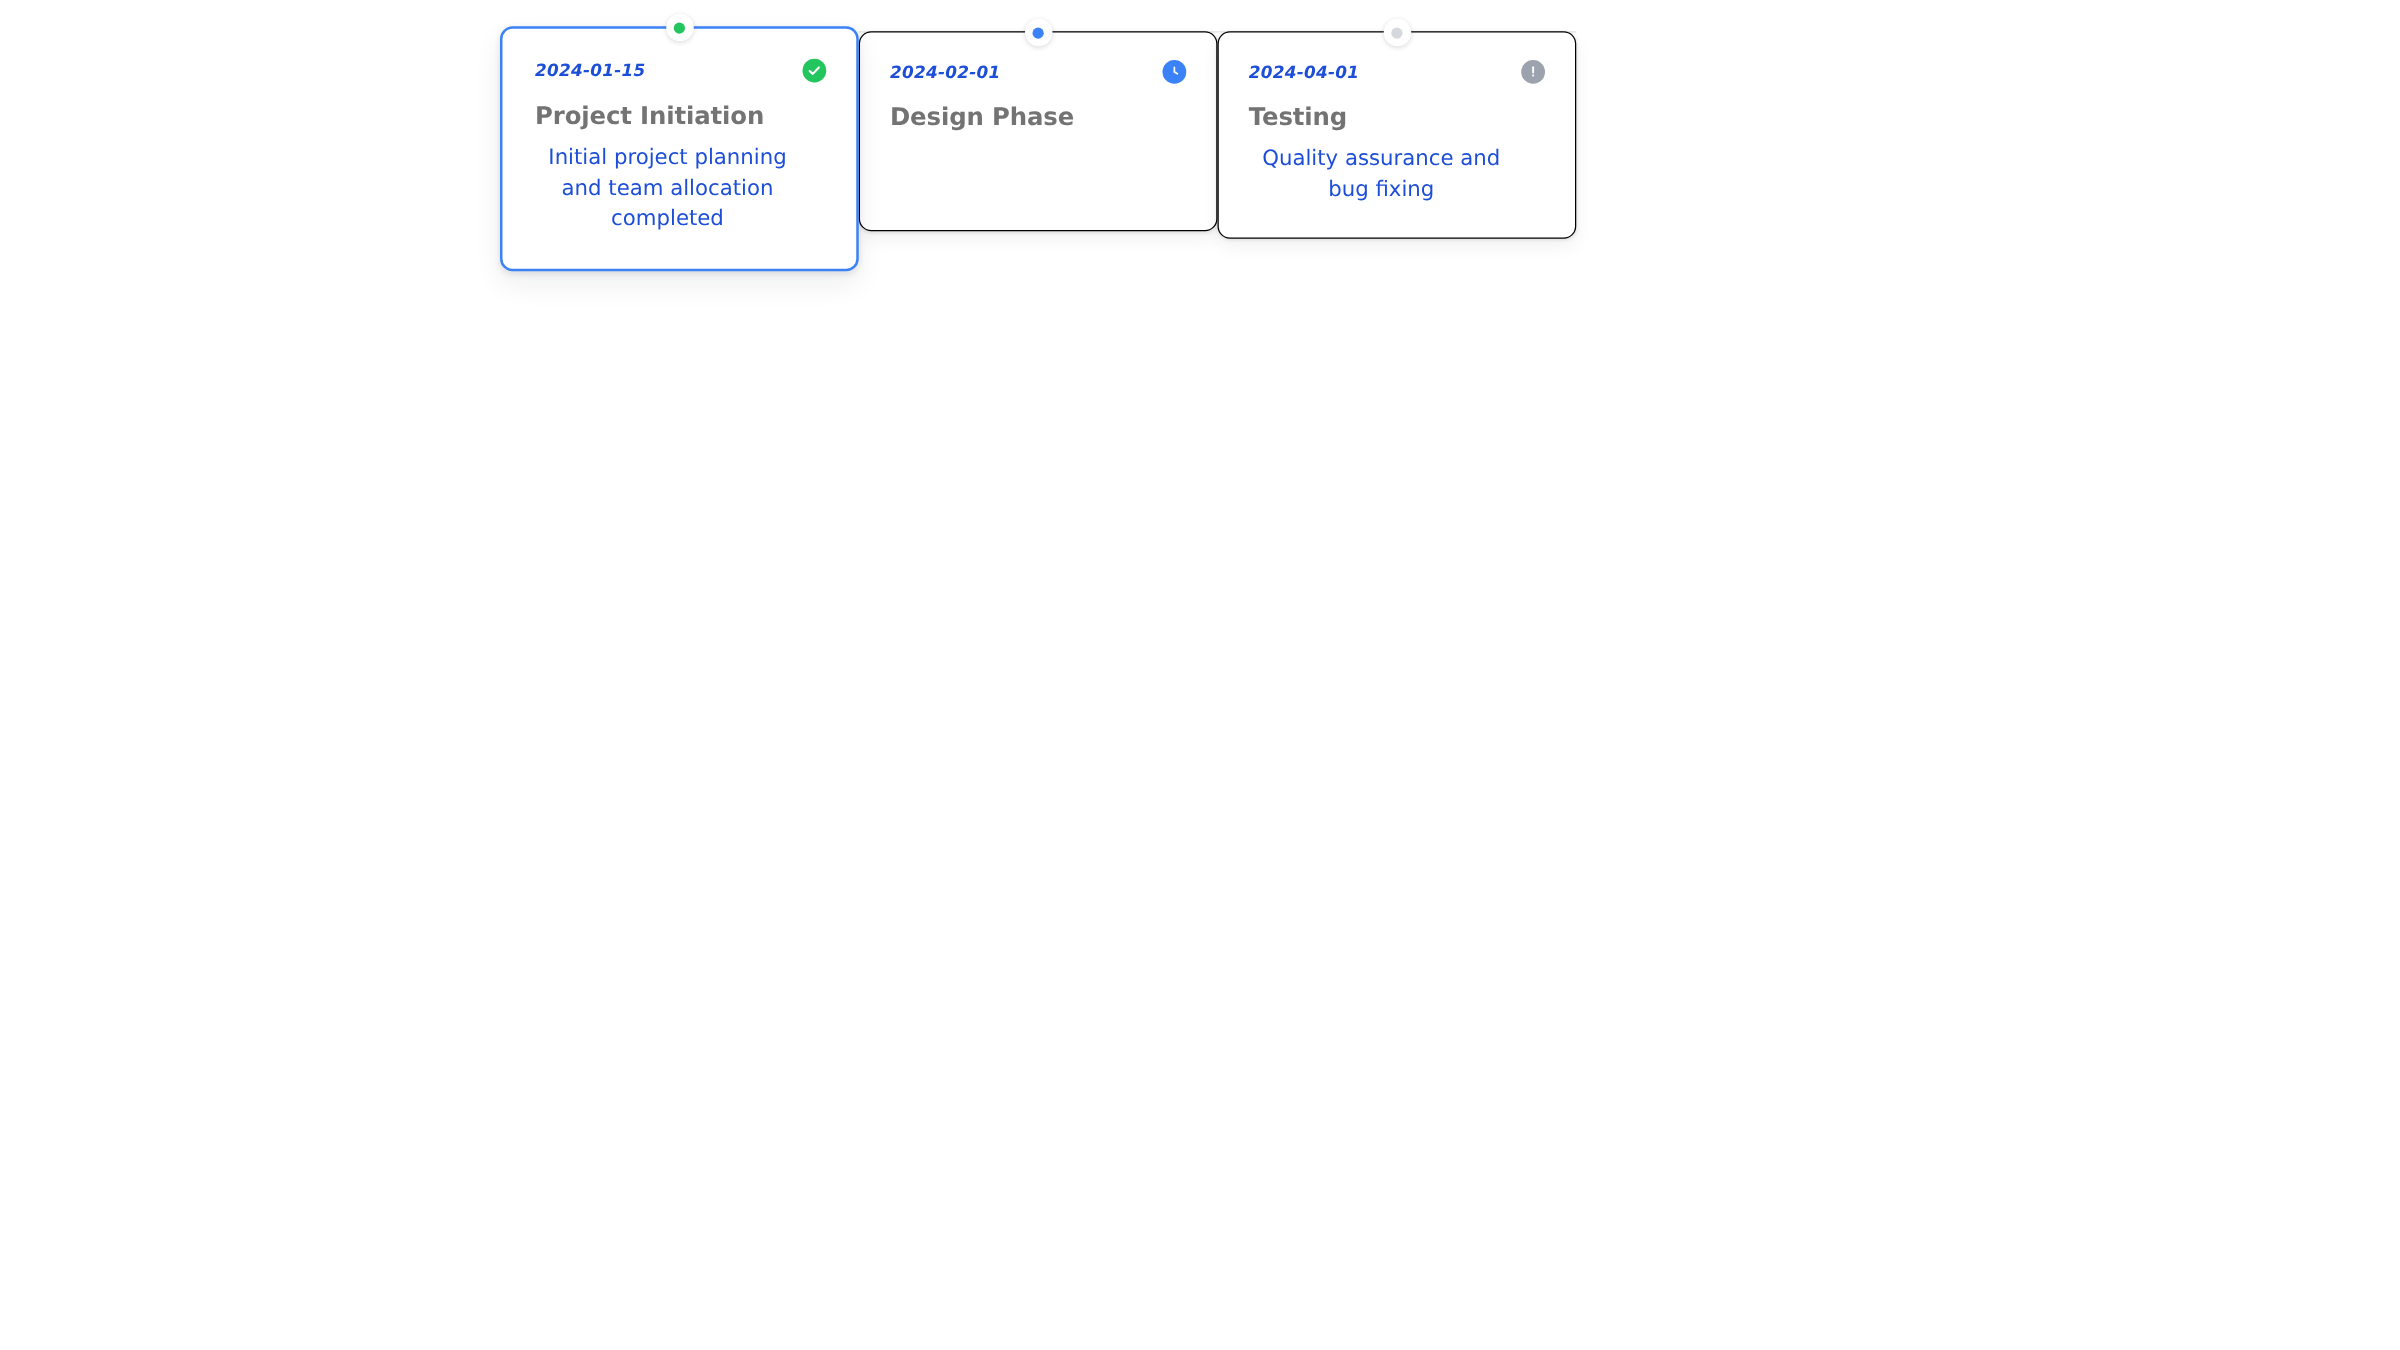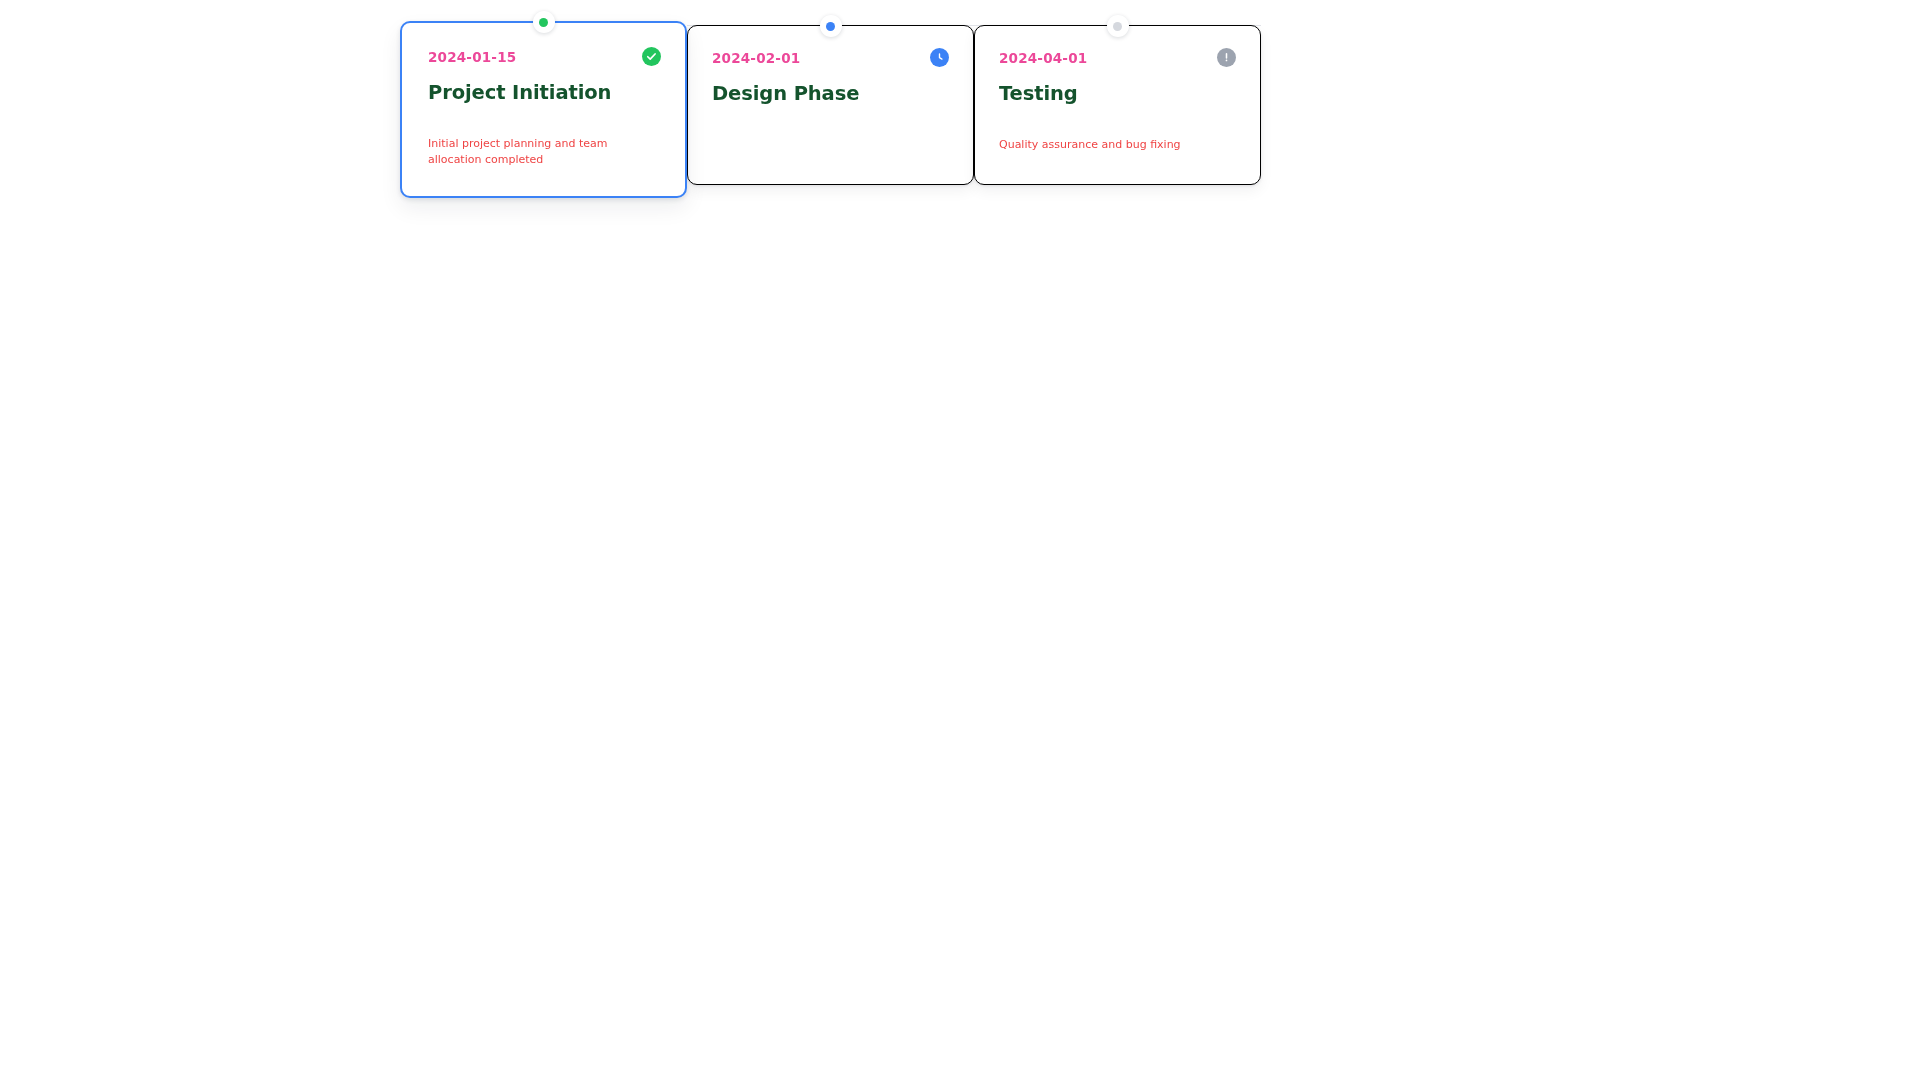--- a/index.html
+++ b/index.html
@@ -100,53 +100,55 @@
   .card-head {
     display: flex;
     align-items: center;
     justify-content: space-between;
     margin-bottom: 16px;
   }
 
   .date {
     font-size: 13.5px;
     font-weight: 700;
-    color: #ec4899;
+    color: #1d4ed8;
     letter-spacing: 0.2px;
     white-space: nowrap;
+    font-style: italic;
   }
 
   .status-icon {
     width: 19px;
     height: 19px;
     flex: 0 0 19px;
     border-radius: 50%;
     display: flex;
     align-items: center;
     justify-content: center;
   }
   .status-icon.completed { background: #22c55e; }
   .status-icon.current   { background: #3b82f6; }
   .status-icon.pending   { background: #9ca3af; }
   .status-icon svg { display: block; }
 
   .title {
     font-size: 19.5px;
     font-weight: 700;
-    color: #14532d;
+    color: #737373;
     line-height: 1.15;
-    margin-bottom: 32px;
+    margin-bottom: 10px;
     letter-spacing: -0.1px;
   }
 
   .desc {
-    font-size: 11px;
-    color: #ef4444;
+    font-size: 17px;
+    color: #1d4ed8;
     line-height: 1.42;
     max-width: 212px;
+    text-align: center;
   }
 </style>
 </head>
 <body>
 
 <div id="timeline-wrap">
   <div class="timeline">
 
     <div class="step active">
       <div class="connector"></div>

